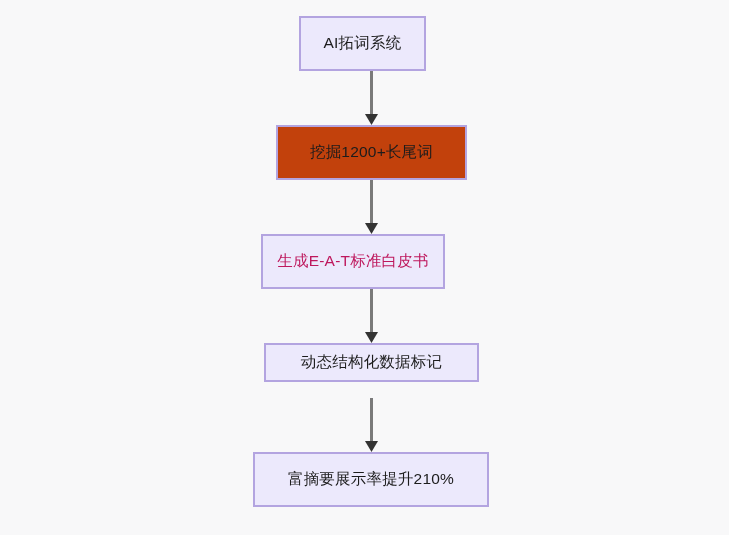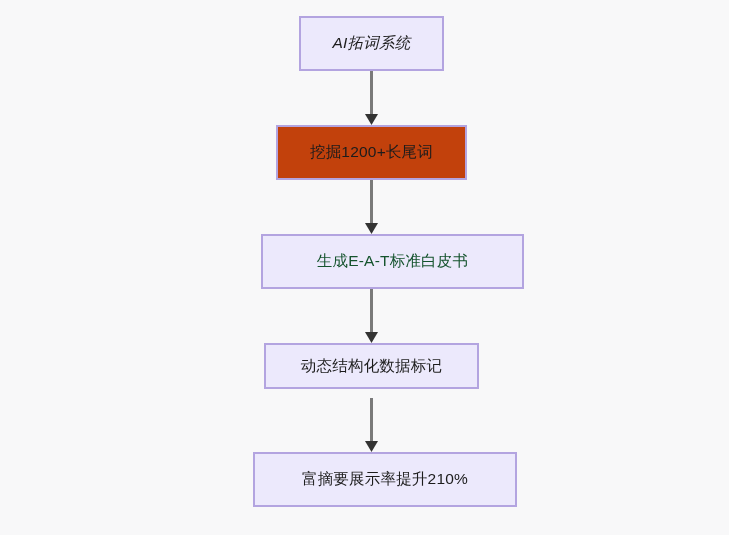--- a/index.html
+++ b/index.html
@@ -41,37 +41,37 @@
   .connector svg {
     display: block;
     overflow: visible;
   }
 </style>
 </head>
 <body style="background: rgb(248, 248, 249);">
 
 <div id="flow-canvas">
 
-  <div class="node" style="left: 299px; top: 16px; width: 145px; height: 55px; background: rgb(236, 233, 252); border-color: rgb(179, 164, 224); color: rgb(28, 28, 28); font-style: italic;">
+  <div class="node" style="left: 299px; top: 16px; width: 127px; height: 55px; background: rgb(236, 233, 252); border-color: rgb(179, 164, 224); color: rgb(28, 28, 28);">
     <span class="node-label">AI拓词系统</span>
   </div>
 
   <div class="node" style="left: 276px; top: 125px; width: 191px; height: 55px; background: #c2410c; border-color: rgb(179, 164, 224); color: rgb(28, 28, 28);">
     <span class="node-label">挖掘1200+长尾词</span>
   </div>
 
-  <div class="node" style="left: 261px; top: 234px; width: 263px; height: 55px; background: rgb(236, 233, 252); border-color: rgb(179, 164, 224); color: #14532d;">
+  <div class="node" style="left: 261px; top: 234px; width: 184px; height: 55px; background: rgb(236, 233, 252); border-color: rgb(179, 164, 224); color: #be185d;">
     <span class="node-label">生成E-A-T标准白皮书</span>
   </div>
 
-  <div class="node" style="left: 264px; top: 343px; width: 215px; height: 46px; background: rgb(236, 233, 252); border-color: rgb(179, 164, 224); color: rgb(28, 28, 28);">
+  <div class="node" style="left: 264px; top: 343px; width: 215px; height: 39px; background: rgb(236, 233, 252); border-color: rgb(179, 164, 224); color: rgb(28, 28, 28);">
     <span class="node-label">动态结构化数据标记</span>
   </div>
 
-  <div class="node" style="left: 253px; top: 452px; width: 264px; height: 55px; background: rgb(236, 233, 252); border-color: rgb(179, 164, 224); color: rgb(28, 28, 28);">
+  <div class="node" style="left: 253px; top: 452px; width: 236px; height: 55px; background: rgb(236, 233, 252); border-color: rgb(179, 164, 224); color: rgb(28, 28, 28);">
     <span class="node-label">富摘要展示率提升210%</span>
   </div>
 
   <div class="connector" style="left: 364.5px; top: 71px; width: 13px; height: 54px;">
       <svg width="13" height="54">
         <rect x="5" y="0" width="3" height="45" fill="#7a7a7a"></rect>
         <polygon points="0,43 13,43 6.5,54" fill="#333333"></polygon>
       </svg>
     </div>
   <div class="connector" style="left: 364.5px; top: 180px; width: 13px; height: 54px;">

